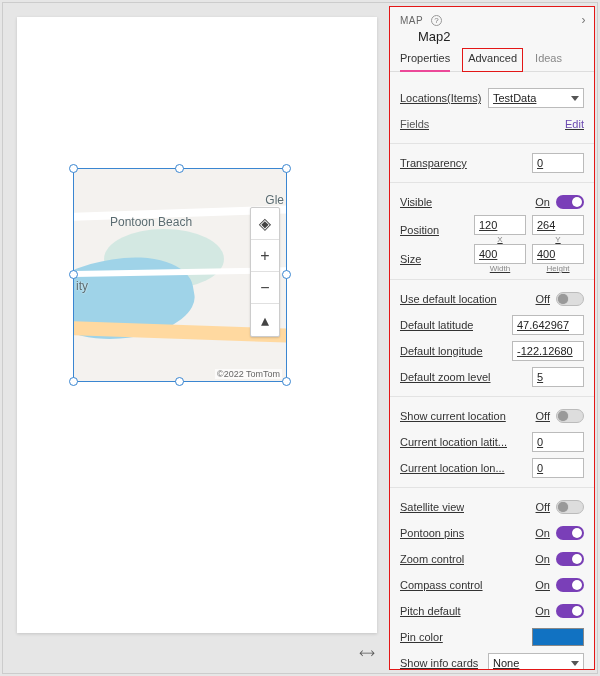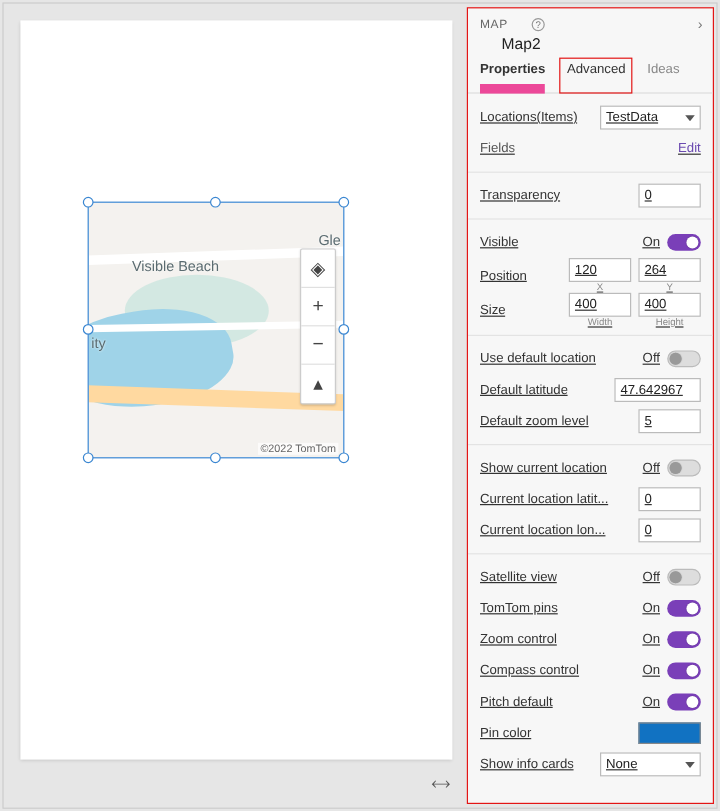--- a/index.html
+++ b/index.html
@@ -28,39 +28,39 @@
   
   .sel-border { position:absolute; inset:-1px; border:1px solid #3a86d1; pointer-events:none; }
   .handle { position:absolute; width:9px; height:9px; background:#fff; border:1px solid #3a86d1; border-radius:50%; }
   .h-nw { left:-5px; top:-5px; } .h-n { left:calc(50% - 5px); top:-5px; } .h-ne { right:-5px; top:-5px; }
   .h-w  { left:-5px; top:calc(50% - 5px); } .h-e { right:-5px; top:calc(50% - 5px); }
   .h-sw { left:-5px; bottom:-5px; } .h-s { left:calc(50% - 5px); bottom:-5px; } .h-se { right:-5px; bottom:-5px; }
 
   
   .panel { position:absolute; right:2px; top:3px; width:206px; bottom:3px; background:#f7f7f7; border:1px solid #e31616; overflow:hidden; font-size:11px; color:#333; }
   .panel-hd { padding:6px 8px 2px 10px; display:flex; align-items:center; justify-content:space-between; color:#666; font-size:10px; letter-spacing:.5px; }
-  .panel-hd .left { display:flex; align-items:center; gap:20px; }
+  .panel-hd .left { display:flex; align-items:center; gap:8px; }
   .help { width:11px; height:11px; border:1px solid #999; border-radius:50%; display:inline-flex; align-items:center; justify-content:center; font-size:8px; color:#777; }
   .chev { color:#777; font-size:12px; }
   .obj-name { padding:0 28px 4px; font-size:13px; color:#222; }
   .tabs { display:flex; gap:12px; padding:0 10px; border-bottom:1px solid #ddd; }
   .tab { padding:4px 0 6px; font-size:11px; color:#333; cursor:pointer; }
-  .tab.active { font-weight:700; border-bottom:8px solid #ec4899; margin-bottom:-1px; }
+  .tab.active { font-weight:400; border-bottom:2px solid #ec4899; margin-bottom:-1px; }
   .tab.hl { border:1px solid #e31616; padding:3px 5px 5px; margin-bottom:-1px; }
   .tab.faded { color:#888; }
 
   .body { position:absolute; top:72px; bottom:0; left:0; right:0; overflow-y:auto; padding:6px 10px 10px; }
   .row { display:flex; align-items:center; justify-content:space-between; min-height:26px;text-decoration:underline; }
   .row .lbl { color:#333; font-size:11px; white-space:nowrap; overflow:hidden; text-overflow:ellipsis; max-width:110px; }
   .row .lbl.muted { color:#555; }
   .link { color:#6b4ab0; font-size:11px; cursor:pointer; }
   .sep { height:1px; background:#e3e3e3; margin:6px -10px; }
 
   .input, .select { height:20px; border:1px solid #bbb; background:#fff; font-size:11px; padding:0 4px; color:#222; }
-  .select { width:84px; position:relative; display:inline-flex; align-items:center; justify-content:space-between; }
+  .select { width:96px; position:relative; display:inline-flex; align-items:center; justify-content:space-between; }
   .select::after { content:""; border-left:4px solid transparent; border-right:4px solid transparent; border-top:5px solid #555; margin-left:4px; }
   .input { width:52px; text-align:left; }
   .input.wide { width:72px; }
   .xy { display:flex; flex-direction:column; align-items:center; gap:0; }
   .xy-pair { display:flex; gap:6px; }
   .xy .sublabel { font-size:8px; color:#888; width:52px; text-align:center; line-height:9px; }
 
   .toggle-wrap { display:flex; align-items:center; gap:6px; font-size:11px; }
   .toggle { width:28px; height:14px; border-radius:8px; position:relative; background:#c7c7c7; cursor:pointer; }
   .toggle .knob { position:absolute; width:10px; height:10px; background:#fff; border-radius:50%; top:2px; left:2px; transition:.1s; box-shadow:0 0 1px rgba(0,0,0,.3); }
@@ -83,21 +83,21 @@
 <div class="outer-frame">
 
   <div class="canvas-wrap">
     <div class="map-sel">
       <div class="map-body">
         <div class="water2"></div>
         <div class="water1"></div>
         <div class="road3"></div>
         <div class="road1"></div>
         <div class="road2"></div>
-        <span class="city-label city-a">Visible Beach</span>
+        <span class="city-label city-a">Pontoon Beach</span>
         <span class="city-label city-b">Gle</span>
         <span class="city-label city-c">ity</span>
         <div class="map-ctrls">
           <div>◈</div>
           <div>+</div>
           <div>−</div>
           <div>▴</div>
         </div>
         <span class="copyright">©2022 TomTom</span>
       </div>
@@ -194,20 +194,24 @@
           <span class="toggle off-grey">
               <span class="knob"></span>
             </span>
         </span>
       </div>
       <div class="row">
         <span class="lbl">Default latitude</span>
         <input class="input wide" value="47.642967" style="">
       </div>
       <div class="row">
+        <span class="lbl">Default longitude</span>
+        <input class="input wide" value="-122.12680" style="">
+      </div>
+      <div class="row">
         <span class="lbl">Default zoom level</span>
         <input class="input" value="5" style="">
       </div>
       <div class="sep"></div>
 
       <div class="row">
         <span class="lbl">Show current location</span>
         <span class="toggle-wrap">
           <span>Off</span>
           <span class="toggle off-grey">
@@ -228,21 +232,21 @@
       <div class="row">
         <span class="lbl">Satellite view</span>
         <span class="toggle-wrap">
           <span>Off</span>
           <span class="toggle off-grey">
               <span class="knob"></span>
             </span>
         </span>
       </div>
       <div class="row">
-        <span class="lbl">TomTom pins</span>
+        <span class="lbl">Pontoon pins</span>
         <span class="toggle-wrap">
           <span>On</span>
           <span class="toggle on">
               <span class="knob"></span>
             </span>
         </span>
       </div>
       <div class="row">
         <span class="lbl">Zoom control</span>
         <span class="toggle-wrap">

